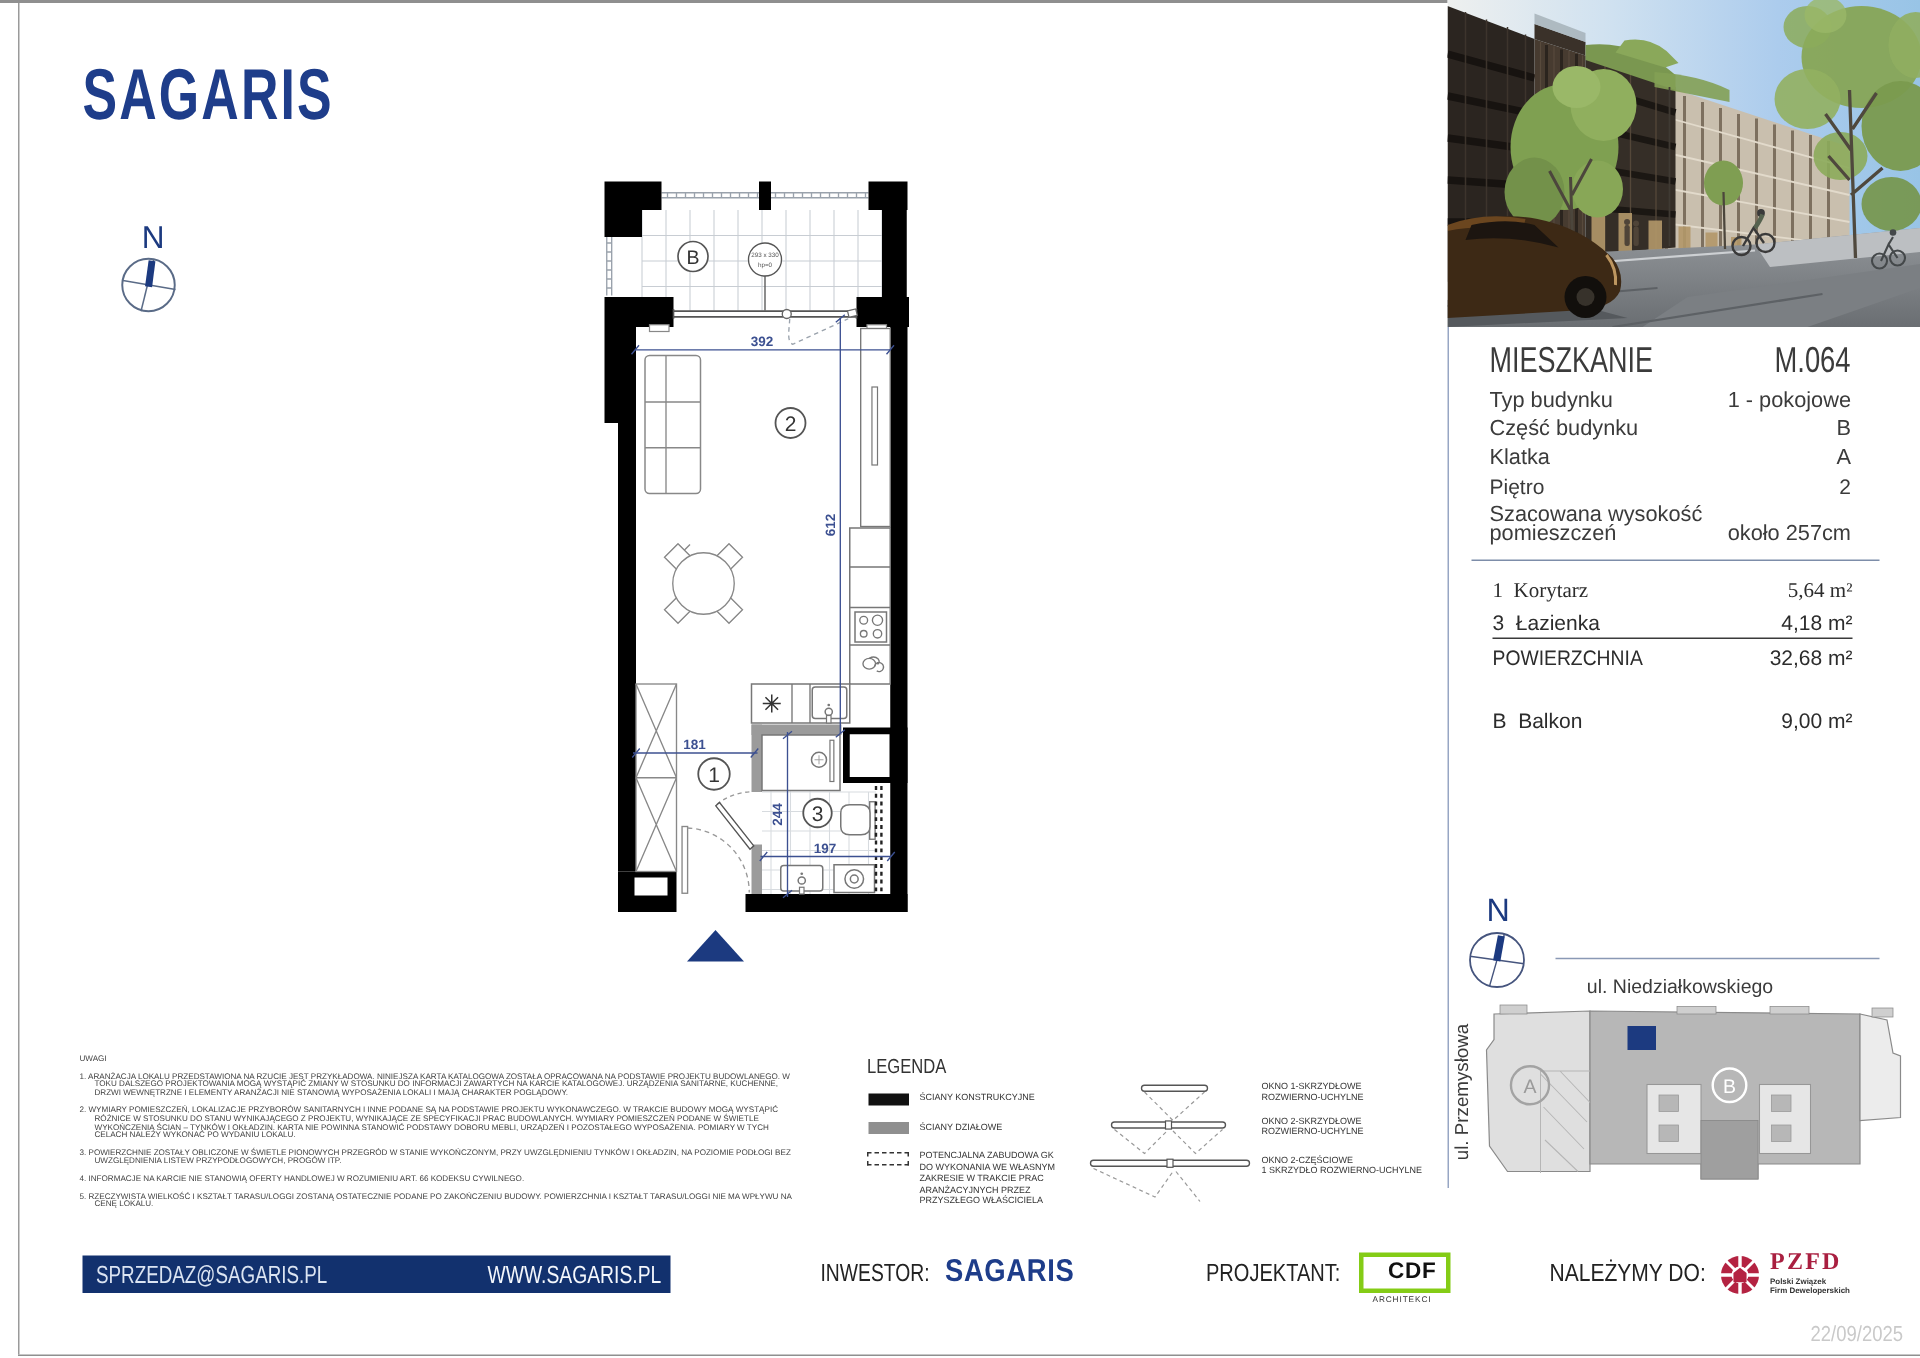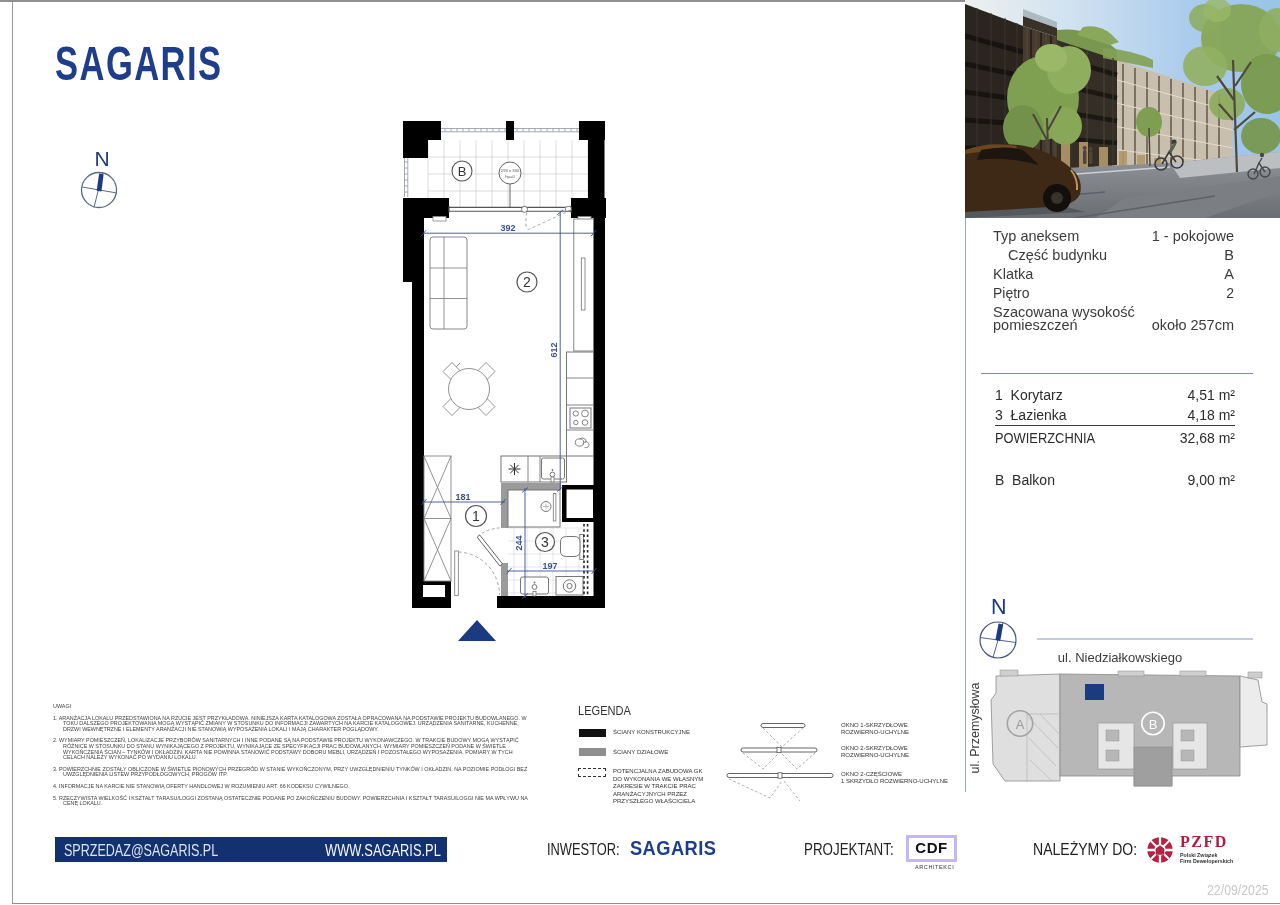--- a/index.html
+++ b/index.html
@@ -326,46 +326,50 @@
         <path d="M106,170 q7,9 6,20" stroke="#bd9660" stroke-width="2" fill="none"></path>
       </g>
 
       <path d="M148,58 v106" stroke="#3f3a33" stroke-width="1.2"></path>
     </g>
   </svg>
 
   <div class="abs" style="left:965px;top:218px;width:1px;height:574px;background:#97a6c4;"></div>
 
   <div class="abs" style="left:993px;top:227px;width:241px;color:#3b3b3b;">
+    <div style="position:relative;height:31px;">
+      <span style="position:absolute;left:0;top:0;font-size:24px;transform:scaleX(0.75);transform-origin:left top;">MIESZKANIE</span>
+      <span style="position:absolute;right:0;top:0;font-size:24px;transform:scaleX(0.76);transform-origin:right top;">M.064</span>
+    </div>
     <div style="position:relative;height:19px;font-size:14.5px;line-height:19px;">
-        <span style="position:absolute;left:0;">Typ aneksem</span>
+        <span style="position:absolute;left:0;">Typ budynku</span>
         <span style="position:absolute;right:0;">1 - pokojowe</span>
       </div>
     <div style="position:relative;height:19px;font-size:14.5px;line-height:19px;">
-        <span style="position:absolute;left:15px;">Część budynku</span>
+        <span style="position:absolute;left:0;">Część budynku</span>
         <span style="position:absolute;right:0;">B</span>
       </div>
     <div style="position:relative;height:19px;font-size:14.5px;line-height:19px;">
         <span style="position:absolute;left:0;">Klatka</span>
         <span style="position:absolute;right:0;">A</span>
       </div>
     <div style="position:relative;height:19px;font-size:14px;line-height:19px;">
         <span style="position:absolute;left:0;">Piętro</span>
         <span style="position:absolute;right:0;">2</span>
       </div>
     <div style="position:relative;height:33px;font-size:14.5px;line-height:13px;">
         <span style="position:absolute;left:0;top:3px;">Szacowana wysokość<br>pomieszczeń</span>
         <span style="position:absolute;right:0;top:16px;">około 257cm</span>
       </div>
   </div>
   <div class="abs" style="left:981px;top:373px;width:272px;height:1px;background:#7d8da9;"></div>
   <div class="abs" style="left:995px;top:385px;width:240px;color:#2c2c2c;">
-    <div style="position:relative;height:20px;font-size:14px;line-height:20px;">
+    <div style="position:relative;height:20px;font-size:14px;line-height:20px;font-family:Liberation Serif, serif;">
         <span style="position:absolute;left:0;">1&nbsp;&nbsp;Korytarz</span>
-        <span style="position:absolute;right:0;">4,51 m²</span>
+        <span style="position:absolute;right:0;">5,64 m²</span>
       </div>
     <div style="position:relative;height:20px;font-size:14px;line-height:20px;text-align:right;">
         <span style="position:absolute;left:0;">3&nbsp;&nbsp;Łazienka</span>
         <span style="position:absolute;right:0;">4,18 m²</span>
       </div>
     <div style="height:0;border-top:1.5px solid #3a3a3a;margin:0 0 2px 0;"></div>
     <div style="position:relative;height:20px;font-size:14px;line-height:20px;">
         <span style="position:absolute;left:0;transform:scaleX(0.92);transform-origin:left center;">POWIERZCHNIA</span>
         <span style="position:absolute;right:0;">32,68 m²</span>
       </div>
@@ -465,21 +469,21 @@
   <div class="abs" style="left:841px;top:722px;font-size:6px;line-height:7px;color:#333;">OKNO 1-SKRZYDŁOWE<br>ROZWIERNO-UCHYLNE</div>
   <div class="abs" style="left:841px;top:745px;font-size:6px;line-height:7px;color:#333;">OKNO 2-SKRZYDŁOWE<br>ROZWIERNO-UCHYLNE</div>
   <div class="abs" style="left:841px;top:771px;font-size:6px;line-height:7px;color:#333;">OKNO 2-CZĘŚCIOWE<br>1 SKRZYDŁO ROZWIERNO-UCHYLNE</div>
 
   <div class="abs" style="left:55px;top:836.5px;width:392px;height:25.5px;background:#12316e;"></div>
   <div class="abs" style="left:64px;top:841px;font-size:16.5px;color:#dbe4f2;transform:scaleX(0.76);transform-origin:left top;">SPRZEDAZ@SAGARIS.PL</div>
   <div class="abs" style="left:325px;top:841px;font-size:16.5px;color:#f4f7fc;transform:scaleX(0.78);transform-origin:left top;">WWW.SAGARIS.PL</div>
   <div class="abs" style="left:547px;top:840px;font-size:16.5px;color:#222;transform:scaleX(0.78);transform-origin:left top;">INWESTOR:</div>
   <div class="abs" style="left:630px;top:836px;font-size:21px;font-weight:bold;color:#1e3d8a;letter-spacing:0.5px;transform:scaleX(0.87);transform-origin:left top;">SAGARIS</div>
   <div class="abs" style="left:804px;top:840px;font-size:16.5px;color:#222;transform:scaleX(0.81);transform-origin:left top;">PROJEKTANT:</div>
-  <div class="abs" style="left:906px;top:835px;width:45px;height:21px;border:3px solid #c4b5fd;background:#fff;">
+  <div class="abs" style="left:906px;top:835px;width:45px;height:21px;border:3px solid #84cc16;background:#fff;padding-left:10px;">
     <div style="text-align:center;font-size:15px;font-weight:bold;color:#111;margin-top:1px;letter-spacing:0.5px;">CDF</div>
   </div>
   <div class="abs" style="left:915px;top:863.5px;font-size:5.5px;color:#333;letter-spacing:0.6px;">ARCHITEKCI</div>
   <div class="abs" style="left:1033px;top:840px;font-size:16.5px;color:#222;transform:scaleX(0.85);transform-origin:left top;">NALEŻYMY DO:</div>
   <svg class="abs" style="left:1146px;top:835.5px;" width="28" height="28" viewBox="0 0 32 32">
     <circle cx="16" cy="16" r="14.5" fill="#b42342"></circle>
     <g stroke="#ffffff" stroke-width="2.6">
       <path d="M16,0V32 M0,16H32"></path>
     </g>
     <g stroke="#ffffff" stroke-width="2.2">

